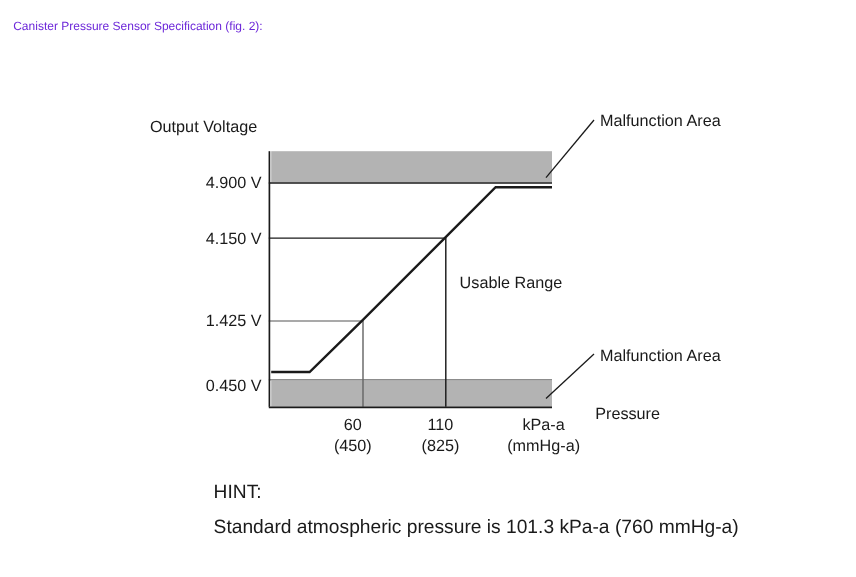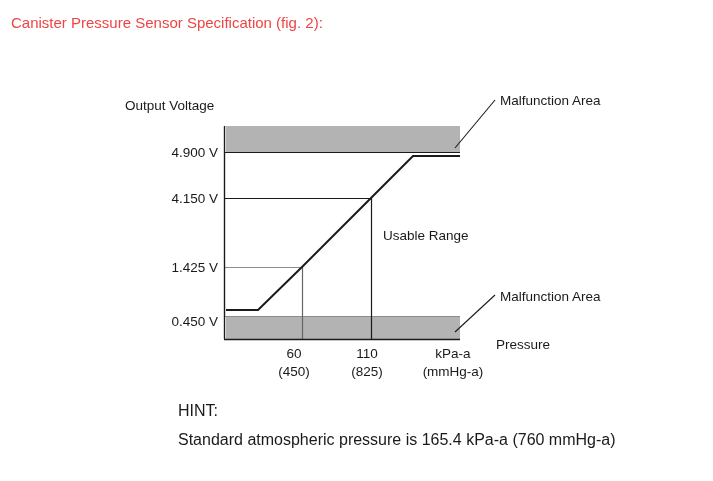--- a/index.html
+++ b/index.html
@@ -14,24 +14,24 @@
     position: relative;
     overflow: hidden;
     font-family: "Liberation Sans", sans-serif;
     color: #1a1a1a;
     -webkit-font-smoothing: antialiased;
   }
   .page-title {
     position: absolute;
     left: 11px;
     top: 14px;
-    font-size: 15px;
+    font-size: 10px;
     line-height: 18px;
     white-space: nowrap;
-    color: #ef4444;
+    color: #6d28d9;
   }
   .figure {
     position: absolute;
     left: 0;
     top: 0;
     width: 588px;
     height: 481px;
   }
   .figure svg {
     display: block;
@@ -118,14 +118,14 @@
 
     <text class="lbl-callout" x="500" y="105">Malfunction Area</text>
     <text class="lbl-callout" x="500" y="301">Malfunction Area</text>
     <text class="lbl-usable" x="383" y="240">Usable Range</text>
 
   </svg>
 </div>
 
 <div class="hint-block">
   <p class="hint-title">HINT:</p>
-  <p class="hint-text">Standard atmospheric pressure is 165.4 kPa-a (760 mmHg-a)</p>
+  <p class="hint-text">Standard atmospheric pressure is 101.3 kPa-a (760 mmHg-a)</p>
 </div>
 
 </body></html>

